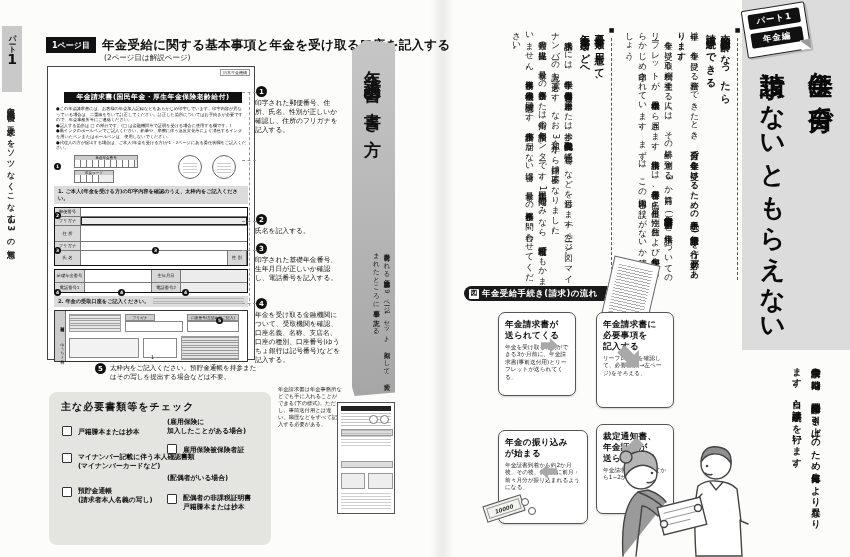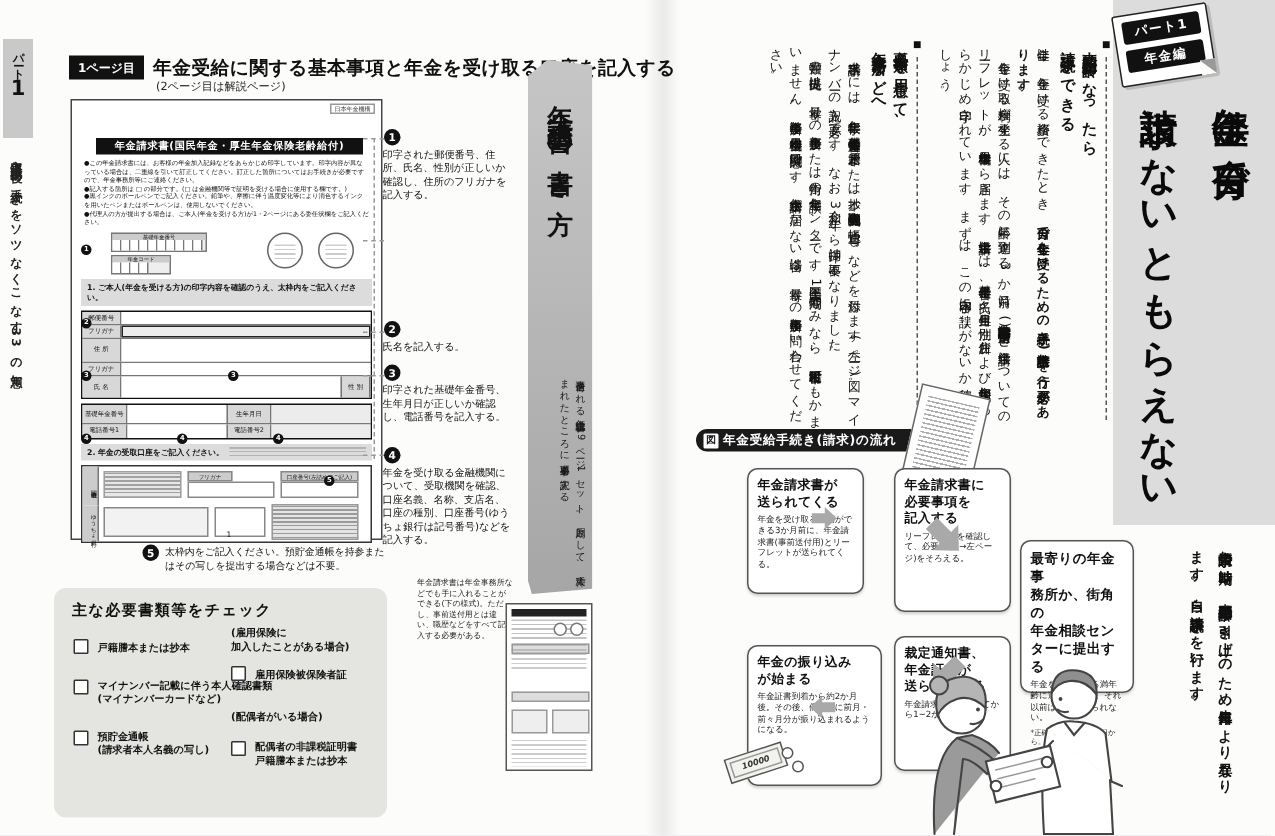--- a/index.html
+++ b/index.html
@@ -75,21 +75,21 @@
   #anno5-text { left:110px; top:364px; width:150px; font-size:6.6px; line-height:8.6px; }
   #office-note { left:278px; top:386px; width:64px; font-size:5.3px; line-height:7.1px; color:#222; }
 
   
   #thumb { left:337px; top:402px; width:58px; height:112px; background:#fff; border:1px solid #555; padding:3px; }
   #thumb .bar { height:5px; background:#222; margin-bottom:2px; }
   #thumb .tcirc { position:absolute; width:9px; height:9px; border:0.6px solid #777; border-radius:50%; background:#fff; }
   #thumb .tgray { position:absolute; background:#ddd; border:0.4px solid #999; }
 
   
-  #checklist { left:36px; top:392px; width:222px; height:153px; background:#e4e4e1; border-radius:8px; }
+  #checklist { left:49px; top:392px; width:222px; height:153px; background:#e4e4e1; border-radius:8px; }
   #checklist h3 { position:absolute; left:12px; top:8px; font-size:10px; font-weight:bold; letter-spacing:1px; }
   .cb { position:absolute; width:10px; height:10px; background:#fff; border:1.6px solid #333; border-radius:1px; }
   .ck-label { position:absolute; font-size:6.8px; line-height:8.6px; font-weight:bold; }
   .ck-group { position:absolute; font-size:6.8px; line-height:9px; font-weight:bold; }
 
   
   #banner { left:352px; top:40px; width:43px; height:356px;
     background:linear-gradient(to bottom,#c6c6c6,#a6a6a6);
     clip-path:polygon(30% 0, 100% 1%, 100% 99%, 6% 100%, 0 97.5%, 0 3%); }
   #banner-title { position:absolute; top:16px; left:50%; transform:translateX(-50%); font-size:17px;
@@ -374,28 +374,20 @@
     <h4 class="pre">年金請求書が
 送られてくる</h4>
     <p>年金を受け取る権利ができる3か月前に、年金請求書(事前送付用)とリーフレットが送られてくる。</p>
   </div>
   <div class="abs fbox" style="left:560px;top:312px;width:78px;height:96px;">
     <h4 class="pre">年金請求書に
 必要事項を
 記入する</h4>
     <p>リーフレットを確認して、必要書類(→左ページ)をそろえる。</p>
   </div>
-  <div class="abs fbox" id="fbox3" style="left:644px;top:360px;width:76px;height:102px;">
-    <h4 class="pre">最寄りの年金事
-務所か、街角の
-年金相談セン
-ターに提出する</h4>
-    <p>年金を受けられる満年齢に達してから*、それ以前は受け付けられない。</p>
-    <p class="fnote">*正確には誕生日の前日から。</p>
-  </div>
   <div class="abs fbox" style="left:560px;top:424px;width:78px;height:90px;">
     <h4 class="pre">裁定通知書、
 年金証書が
 送られてくる</h4>
     <p>年金請求書を提出してから1~2か月後。</p>
   </div>
   <div class="abs fbox" style="left:462px;top:430px;width:90px;height:94px;">
     <h4 class="pre">年金の振り込み
 が始まる</h4>
     <p>年金証書到着から約2か月後。その後、偶数月に前月・前々月分が振り込まれるようになる。</p>

